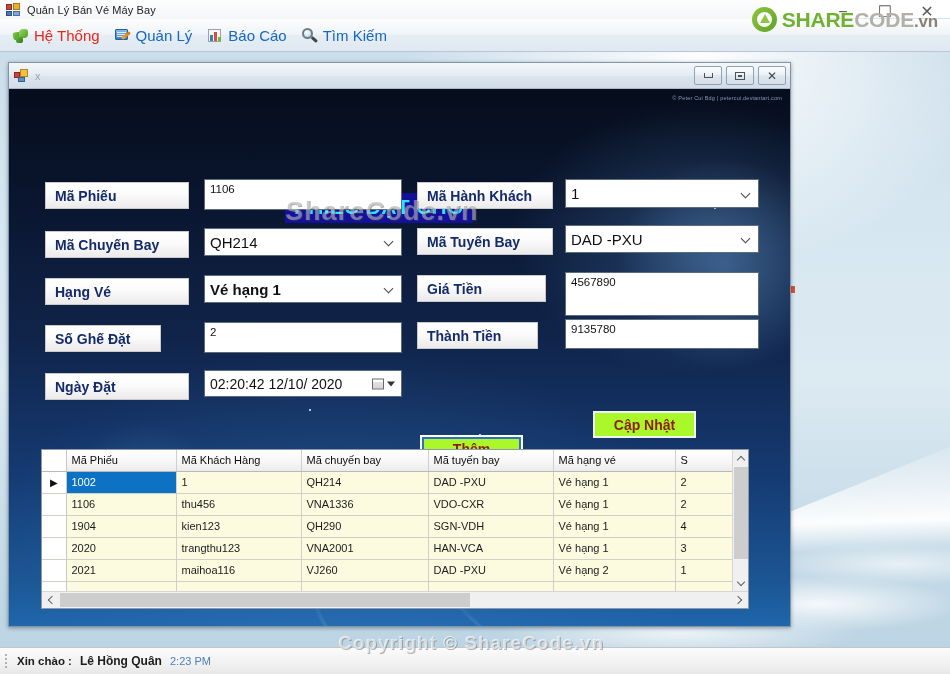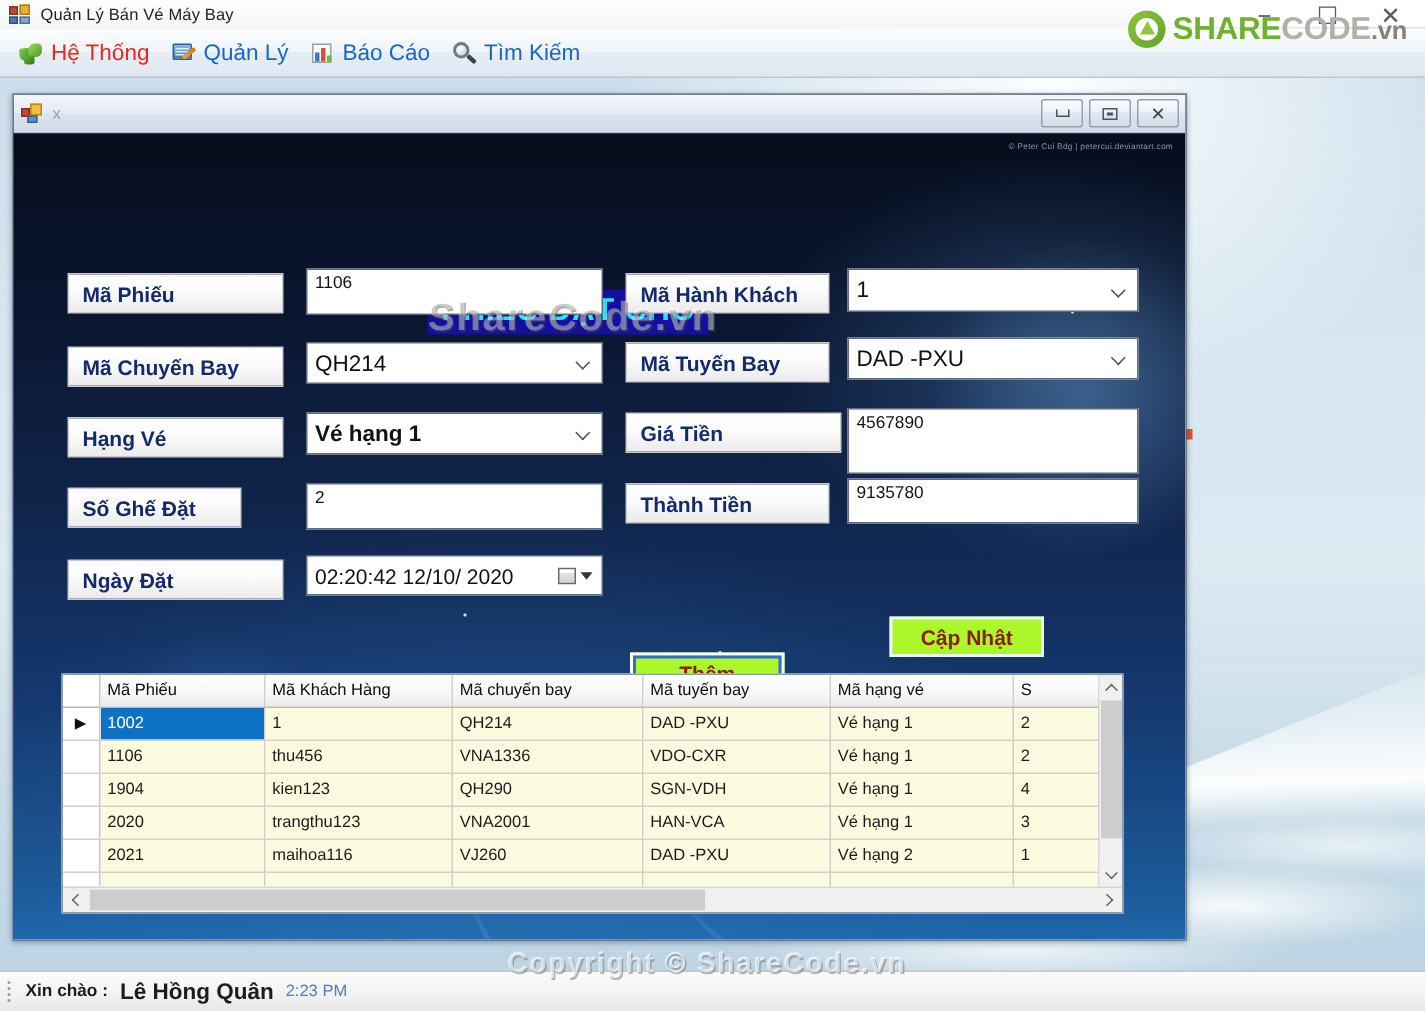--- a/index.html
+++ b/index.html
@@ -418,21 +418,21 @@
     background: linear-gradient(to bottom,#fbfbfb 0%, #f1f1f1 60%, #e8e8e8 100%);
     border-top: 1px solid #c5c5c5;
     display: flex;
     align-items: center;
     padding-left: 5px;
     gap: 8px;
   }
   #status-grip { width: 4px; height: 14px; display: flex; flex-direction: column; justify-content: space-between; }
   #status-grip span { display: block; width: 2px; height: 2px; background: #9a9a9a; border-radius: 50%; }
   #status-greet { font-size: 11.5px; font-weight: bold; color: #1c1c1c; }
-  #status-user { font-size: 15px; font-weight: bold; color: #1c1c1c; }
+  #status-user { font-size: 12px; font-weight: bold; color: #1c1c1c; }
   #status-time { font-size: 11px; color: #4d7fb8; }
 
   
   .wm {
     position: absolute;
     font-weight: bold;
     color: rgba(255,255,255,0.38);
     text-shadow: 1px 1px 0 rgba(70,70,70,0.45);
     pointer-events: none;
     white-space: nowrap;
@@ -592,26 +592,26 @@
         <span>1</span>
         <span class="combo-arrow"></span>
       </div>
 
       <div class="fld-label" style="left:408px; top:139px; width:136px;">Mã Tuyến Bay</div>
       <div class="fld-input combo big-text" style="left:556px; top:136px; width:194px; height:28px;">
         <span>DAD -PXU</span>
         <span class="combo-arrow"></span>
       </div>
 
-      <div class="fld-label" style="left:408px; top:186px; width:144px;">Giá Tiền</div>
+      <div class="fld-label" style="left:408px; top:186px; width:129px;">Giá Tiền</div>
       <div class="fld-input" style="left:556px; top:183px; width:194px; height:44px;">
         <span>4567890</span>
       </div>
 
-      <div class="fld-label" style="left:408px; top:233px; width:136px;">Thành Tiền</div>
+      <div class="fld-label" style="left:408px; top:233px; width:121px;">Thành Tiền</div>
       <div class="fld-input" style="left:556px; top:230px; width:194px; height:30px;">
         <span>9135780</span>
       </div>
 
       <div class="act-btn focused" style="left:411px; top:322px; width:103px; height:27px;">Thêm</div>
       <div class="act-btn" style="left:584px; top:322px; width:103px; height:27px;">Cập Nhật</div>
       <div class="act-btn" style="left:411px; top:376px; width:103px; height:27px;">Xóa</div>
       <div class="act-btn" style="left:584px; top:376px; width:103px; height:27px;">Thoát</div>
     </div>
 

